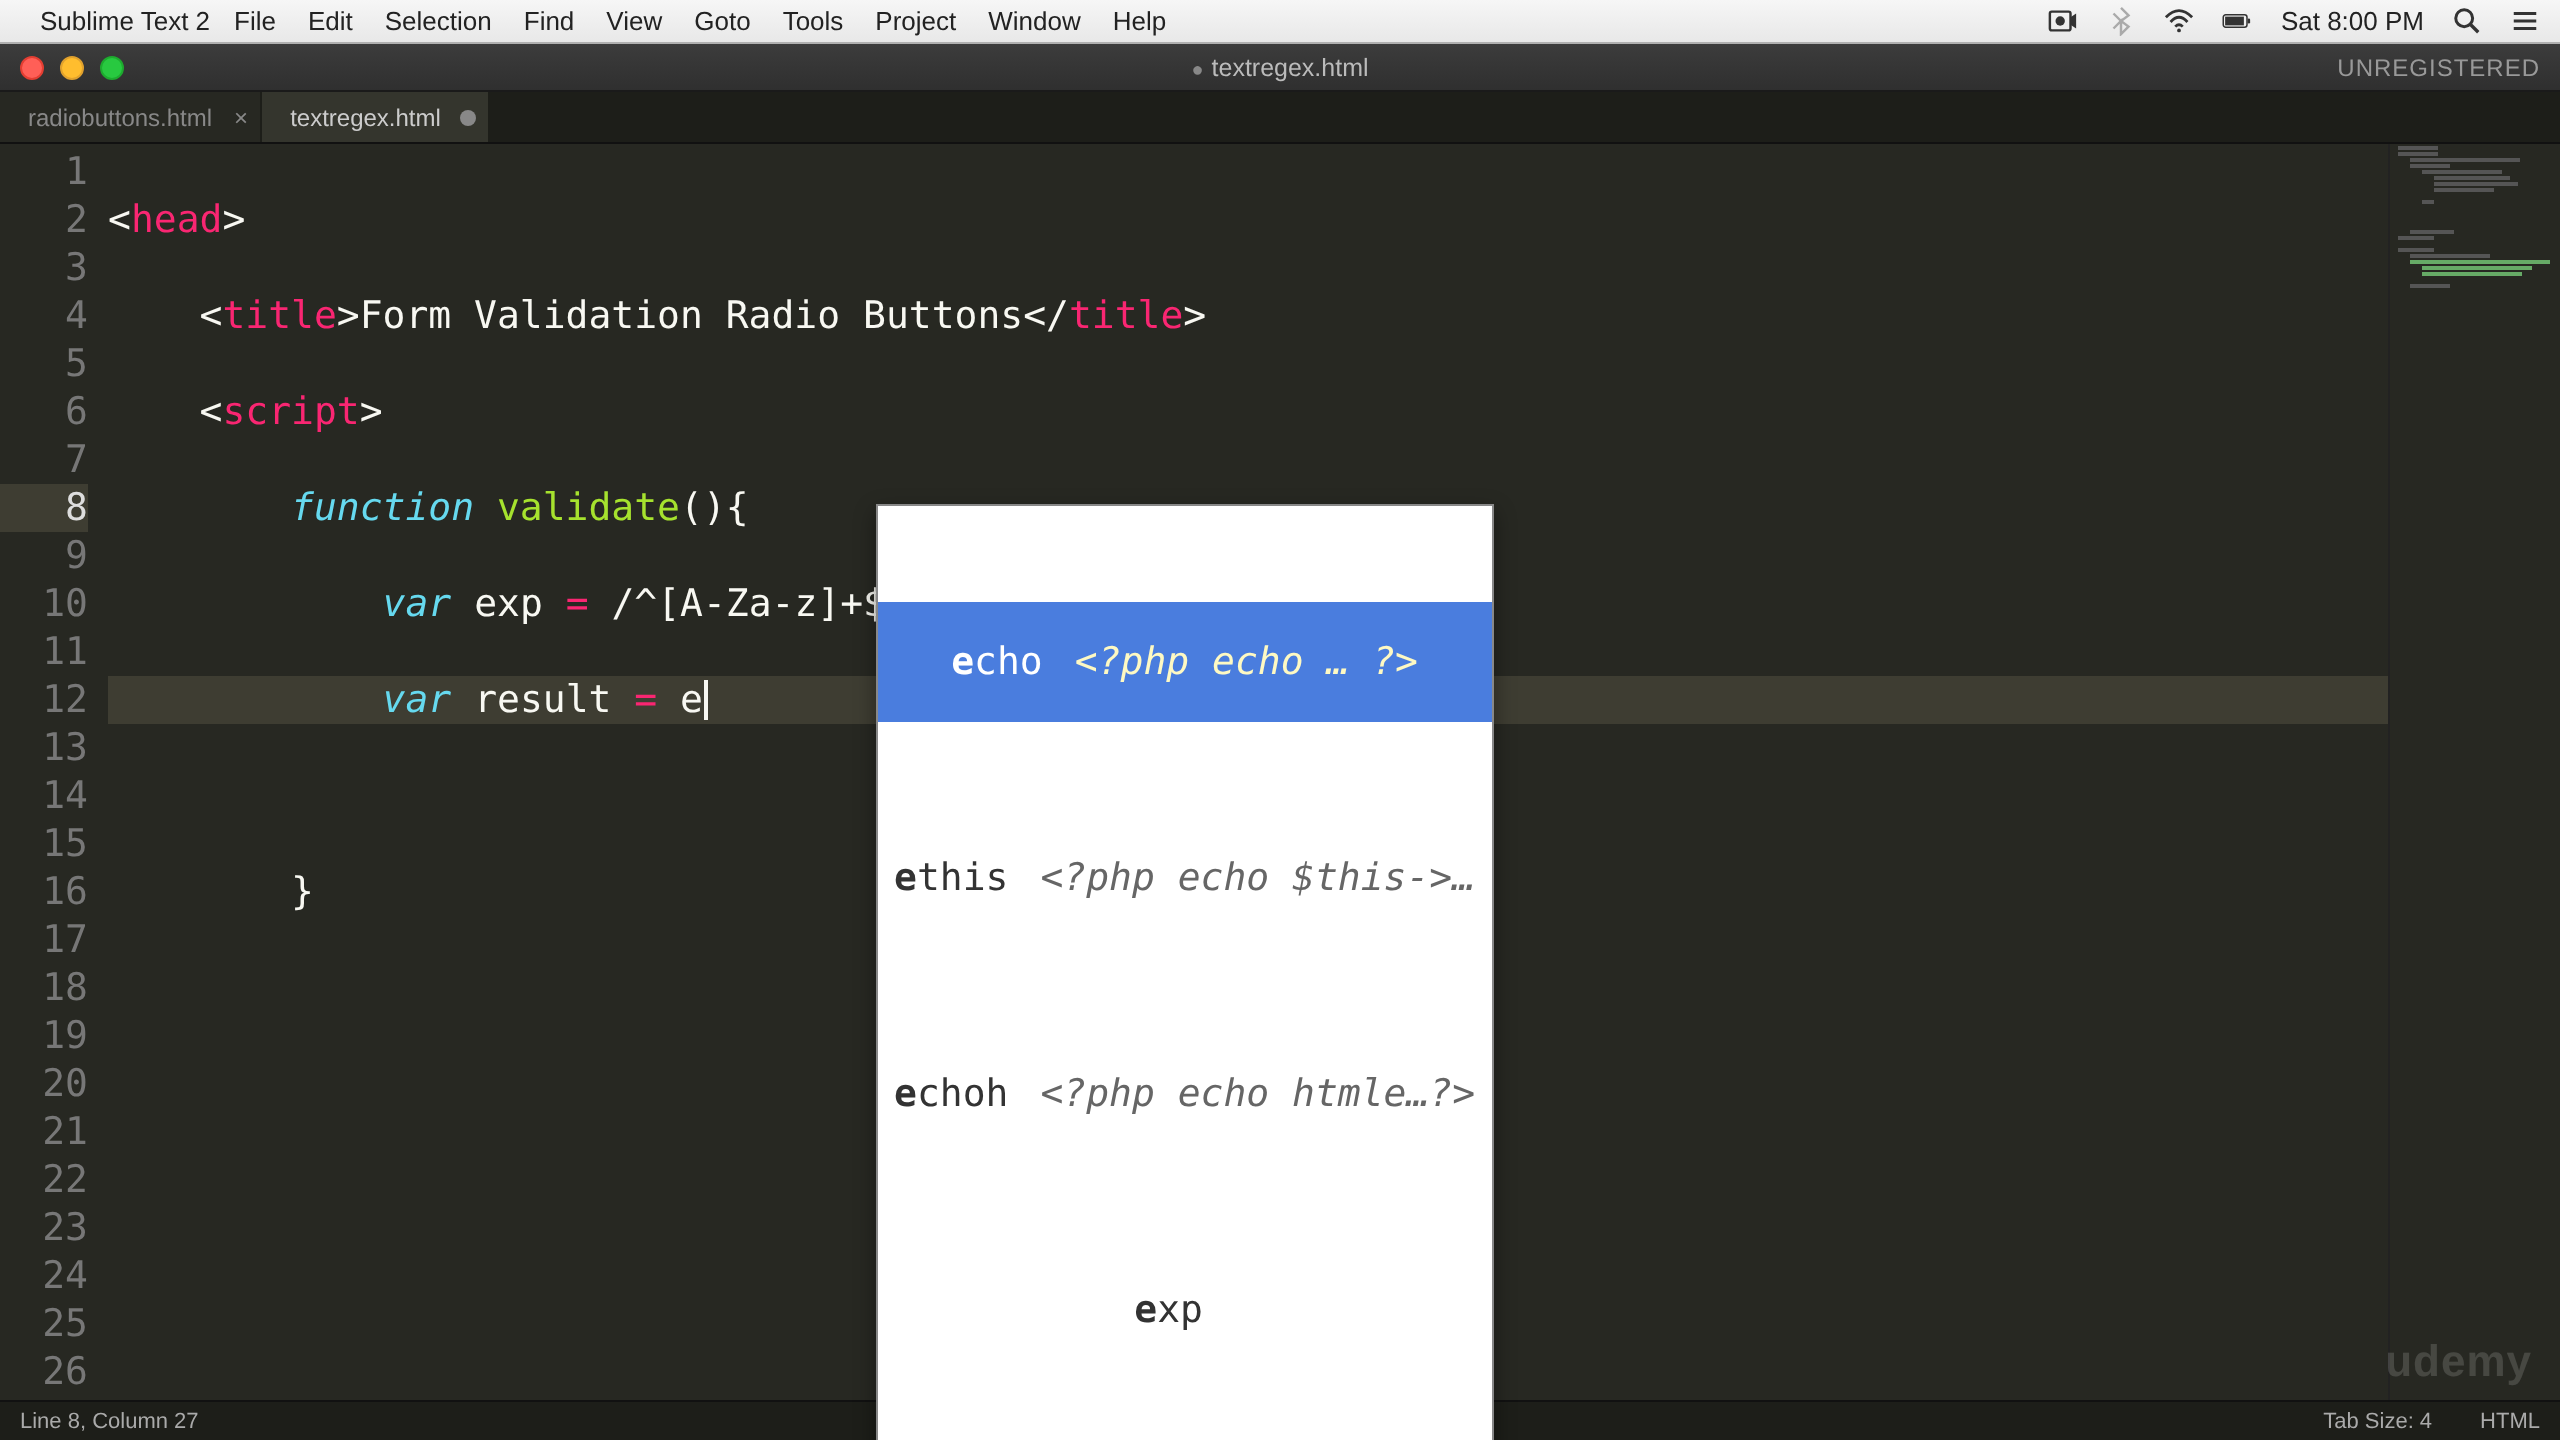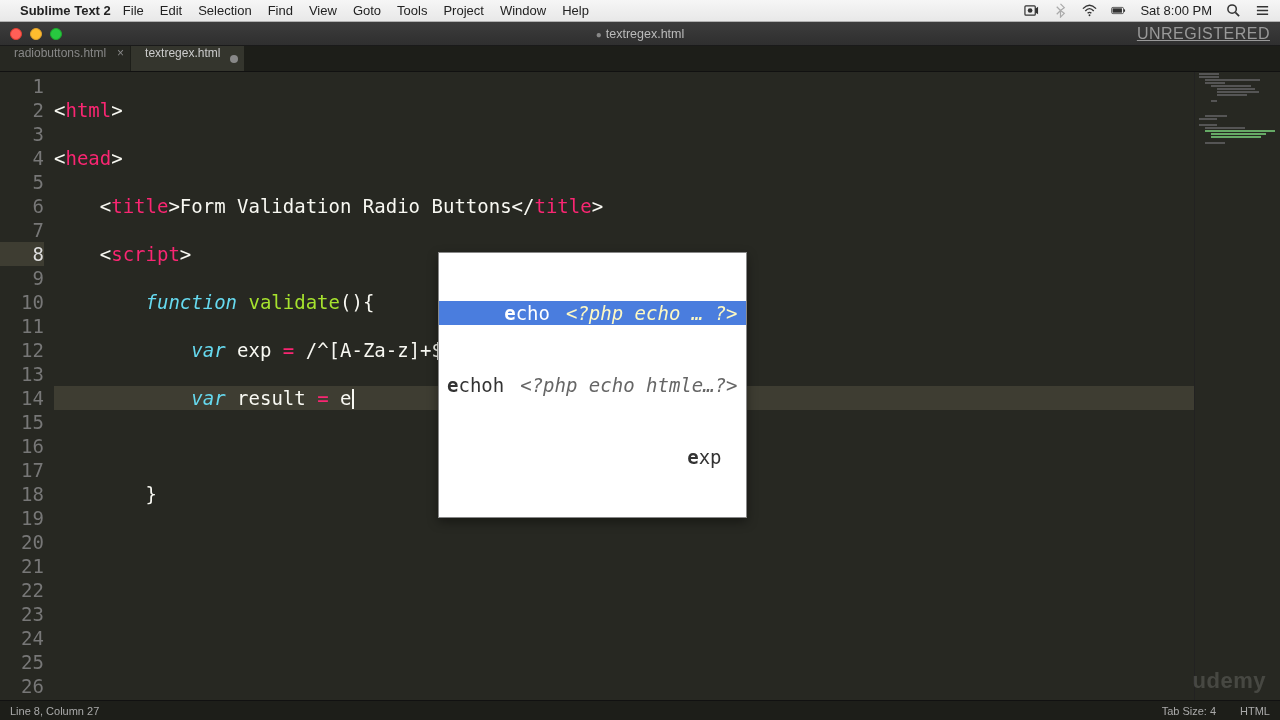--- a/index.html
+++ b/index.html
@@ -16,21 +16,21 @@
     height: 22px;
     background: linear-gradient(#f6f6f6, #e8e8e8);
     border-bottom: 1px solid #b0b0b0;
     display: flex;
     align-items: center;
     padding: 0 10px;
     font-size: 13px;
     color: #222;
   }
   .menubar .apple { font-size: 15px; margin-right: 10px; }
-  .menubar .appname { font-weight: 700; margin-right: 12px; }
+  .menubar .appname { font-weight: 400; margin-right: 12px; }
   .menubar .menu-item { margin-right: 16px; cursor: default; }
   .menubar .right { margin-left: auto; display: flex; align-items: center; gap: 14px; }
   .menubar .right span { display:inline-flex; align-items:center; }
   .menubar svg { width: 15px; height: 15px; }
   
   .titlebar {
     height: 24px;
     background: linear-gradient(#3c3c3c, #2f2f2f);
     display: flex;
     align-items: center;
@@ -40,32 +40,32 @@
   .traffic { display:flex; gap:8px; margin-left:10px; }
   .traffic .dot { width:12px; height:12px; border-radius:50%; }
   .dot.red { background:#ff5f57; border:1px solid #e33e32;}
   .dot.yellow { background:#ffbd2e; border:1px solid #e0a12d;}
   .dot.green { background:#28c940; border:1px solid #1dab2e;}
   .titlebar .title {
     position:absolute; left:0; right:0; text-align:center;
     font-size:12.5px; color:#bbb;
   }
   .titlebar .title .doticon { color:#888; margin-right:4px; font-size:10px;}
-  .titlebar .reg { position:absolute; right:10px; color:#999; font-size:16px; letter-spacing:0.5px;text-decoration:underline;}
+  .titlebar .reg { position:absolute; right:10px; color:#999; font-size:12px; letter-spacing:0.5px;}
   
   .tabbar {
     height: 26px;
     background: #1d1e19;
     display: flex;
     align-items: stretch;
     border-bottom: 1px solid #111;
   }
   .tab {
     padding: 0 24px 0 14px;
-    display:flex; 
+    display:flex; align-items:center;
     font-size:12px;
     color:#ccc;
     background:#34352d;
     border-right:1px solid #1d1e19;
     position:relative;
     cursor: default;
   }
   .tab.inactive { background:#272822; color:#888;}
   .tab .close { position:absolute; right:6px; font-size:12px; color:#888;}
   .tab .mod { position:absolute; right:6px; width:8px; height:8px; border-radius:50%; background:#888; top:9px;}
@@ -113,23 +113,23 @@
     top: 180px;
     background:#fff;
     border:1px solid #888;
     font-family: "Consolas","Menlo","Monaco",monospace;
     font-size:19px;
     color:#333;
     box-shadow: 0 4px 10px rgba(0,0,0,0.4);
     min-width: 300px;
   }
   .autocomplete .row {
-    padding: 0 8px;
+    padding: 18px 8px;
     display:flex;
-    justify-content:flex-end;
+    justify-content:center;
     gap: 16px;
     font-style: italic;
     cursor: default;
   }
   .autocomplete .row.sel { background:#4a7dde; color:#fff; }
   .autocomplete .row .key { font-style:normal;}
   .autocomplete .row .key b { font-weight:bold; font-style:normal;}
   .autocomplete .row .hint { color:#666; }
   .autocomplete .row.sel .hint { color:#fef9c3; }
   
@@ -268,21 +268,20 @@
     <div class="ln">20</div>
     <div class="ln">21</div>
     <div class="ln">22</div>
     <div class="ln">23</div>
     <div class="ln">24</div>
     <div class="ln">25</div>
     <div class="ln">26</div>
   </div>
 
   <div class="code">
-<span class="line"><span class="p-white">&lt;</span><span class="p-red">html</span><span class="p-white">&gt;</span></span>
 <span class="line"><span class="p-white">&lt;</span><span class="p-red">head</span><span class="p-white">&gt;</span></span>
 <span class="line"><span class="p-white">    &lt;</span><span class="p-red">title</span><span class="p-white">&gt;Form Validation Radio Buttons&lt;/</span><span class="p-red">title</span><span class="p-white">&gt;</span></span>
 <span class="line"><span class="p-white">    &lt;</span><span class="p-red">script</span><span class="p-white">&gt;</span></span>
 <span class="line"><span>        </span><span class="p-blue">function</span><span> </span><span class="p-green">validate</span><span class="p-white">(){</span></span>
 <span class="line"><span>            </span><span class="p-blue">var</span><span> </span><span class="p-white">exp </span><span class="p-red">=</span><span class="p-white"> /^[A-Za-z]+$/;</span></span>
 <span class="line active"><span>            </span><span class="p-blue">var</span><span> </span><span class="p-white">result </span><span class="p-red">=</span><span> </span><span class="p-white">e</span><span class="cursor"></span></span>
 <span class="line"> </span>
 <span class="line"><span class="p-white">        }</span></span>
 <span class="line"> </span>
 <span class="line"> </span>
@@ -301,20 +300,24 @@
 
 
 
     
     <div class="autocomplete">
       <div class="row sel">
         <span class="key"><b>e</b><span>cho</span></span>
         <span class="hint">&lt;?php echo … ?&gt;</span>
       </div>
       <div class="row">
+        <span class="key"><b>e</b><span>this</span></span>
+        <span class="hint">&lt;?php echo $this-&gt;…</span>
+      </div>
+      <div class="row">
         <span class="key"><b>e</b><span>choh</span></span>
         <span class="hint">&lt;?php echo htmle…?&gt;</span>
       </div>
       <div class="row">
         <span class="key"><b>e</b><span>xp</span></span>
         <span class="hint"></span>
       </div>
     </div>
   </div>
 

